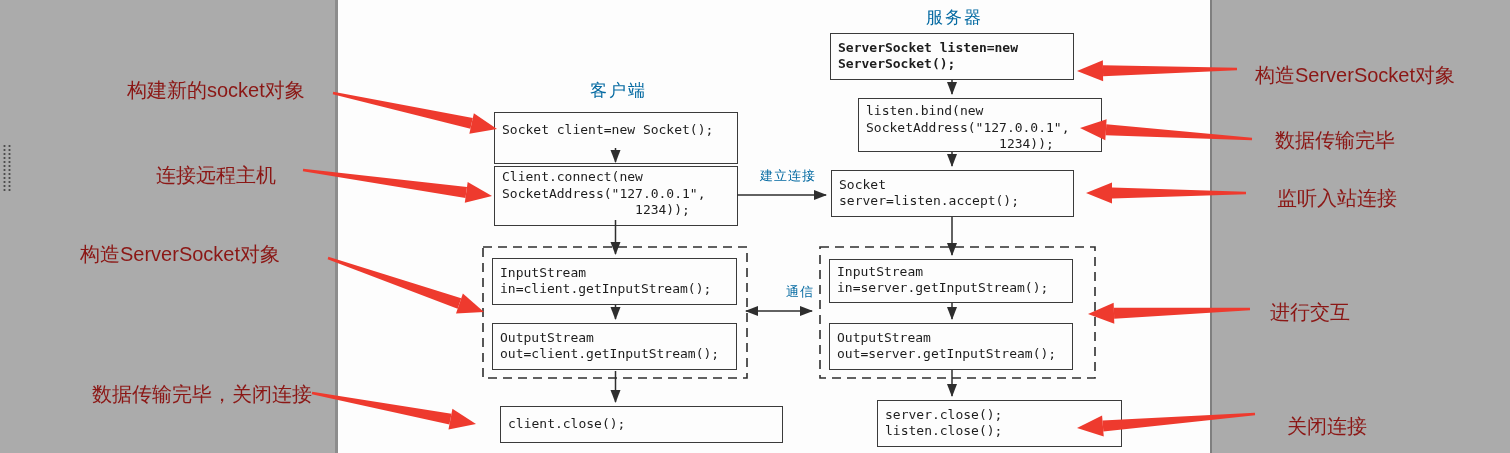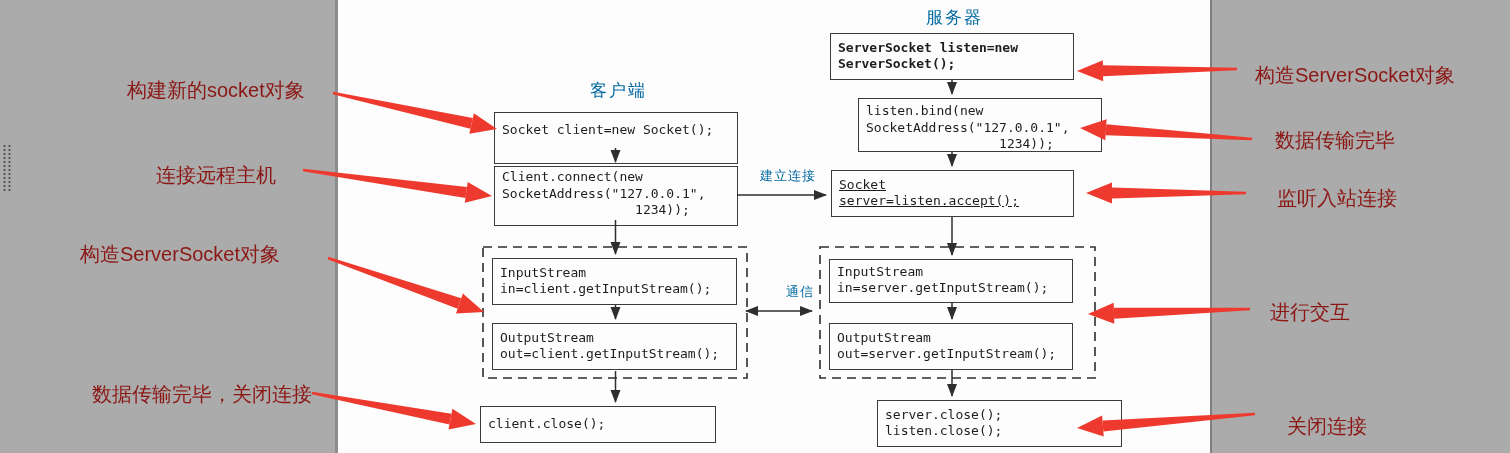--- a/index.html
+++ b/index.html
@@ -46,28 +46,28 @@
     <div class="cjk" style="left:588px;top:6px;font-size:17px;letter-spacing:2px;">服务器</div>
 
     <div class="code-box" style="left:156px;top:112px;width:244px;height:52px;padding-top:9px;">Socket client=new Socket();</div>
     <div class="code-box" style="left:156px;top:166px;width:244px;height:60px;padding-top:2px;line-height:16.5px;">Client.connect(new
 SocketAddress("127.0.0.1",
                  1234));</div>
     <div class="code-box" style="left:154px;top:258px;width:245px;height:47px;padding-top:6px;">InputStream
 in=client.getInputStream();</div>
     <div class="code-box" style="left:154px;top:323px;width:245px;height:47px;padding-top:6px;">OutputStream
 out=client.getInputStream();</div>
-    <div class="code-box" style="left:142px;top:406px;width:236px;height:37px;padding-top:9px;">client.close();</div>
+    <div class="code-box" style="left:162px;top:406px;width:283px;height:37px;padding-top:9px;">client.close();</div>
 
     <div class="code-box" style="left:492px;top:33px;width:244px;height:47px;padding-top:6px;font-weight:bold;">ServerSocket listen=new
 ServerSocket();</div>
     <div class="code-box" style="left:520px;top:98px;width:244px;height:54px;padding-top:4px;line-height:16.5px;">listen.bind(new
 SocketAddress("127.0.0.1",
                  1234));</div>
-    <div class="code-box" style="left:493px;top:170px;width:243px;height:47px;padding-top:6px;text-decoration:underline;">Socket
+    <div class="code-box" style="left:493px;top:170px;width:243px;height:47px;padding-top:6px;">Socket
 server=listen.accept();</div>
     <div class="code-box" style="left:491px;top:259px;width:244px;height:44px;padding-top:4px;">InputStream
 in=server.getInputStream();</div>
     <div class="code-box" style="left:491px;top:323px;width:244px;height:47px;padding-top:6px;">OutputStream
 out=server.getInputStream();</div>
     <div class="code-box" style="left:491px;top:400px;width:245px;height:47px;padding-top:6px;margin-left:48px;">server.close();
 listen.close();</div>
 
     <div class="cjk" style="left:422px;top:167px;font-size:13px;letter-spacing:1px;text-align:center;">建立连接</div>
     <div class="cjk" style="left:434px;top:283px;font-size:13px;letter-spacing:1px;margin-left:14px;">通信</div>

